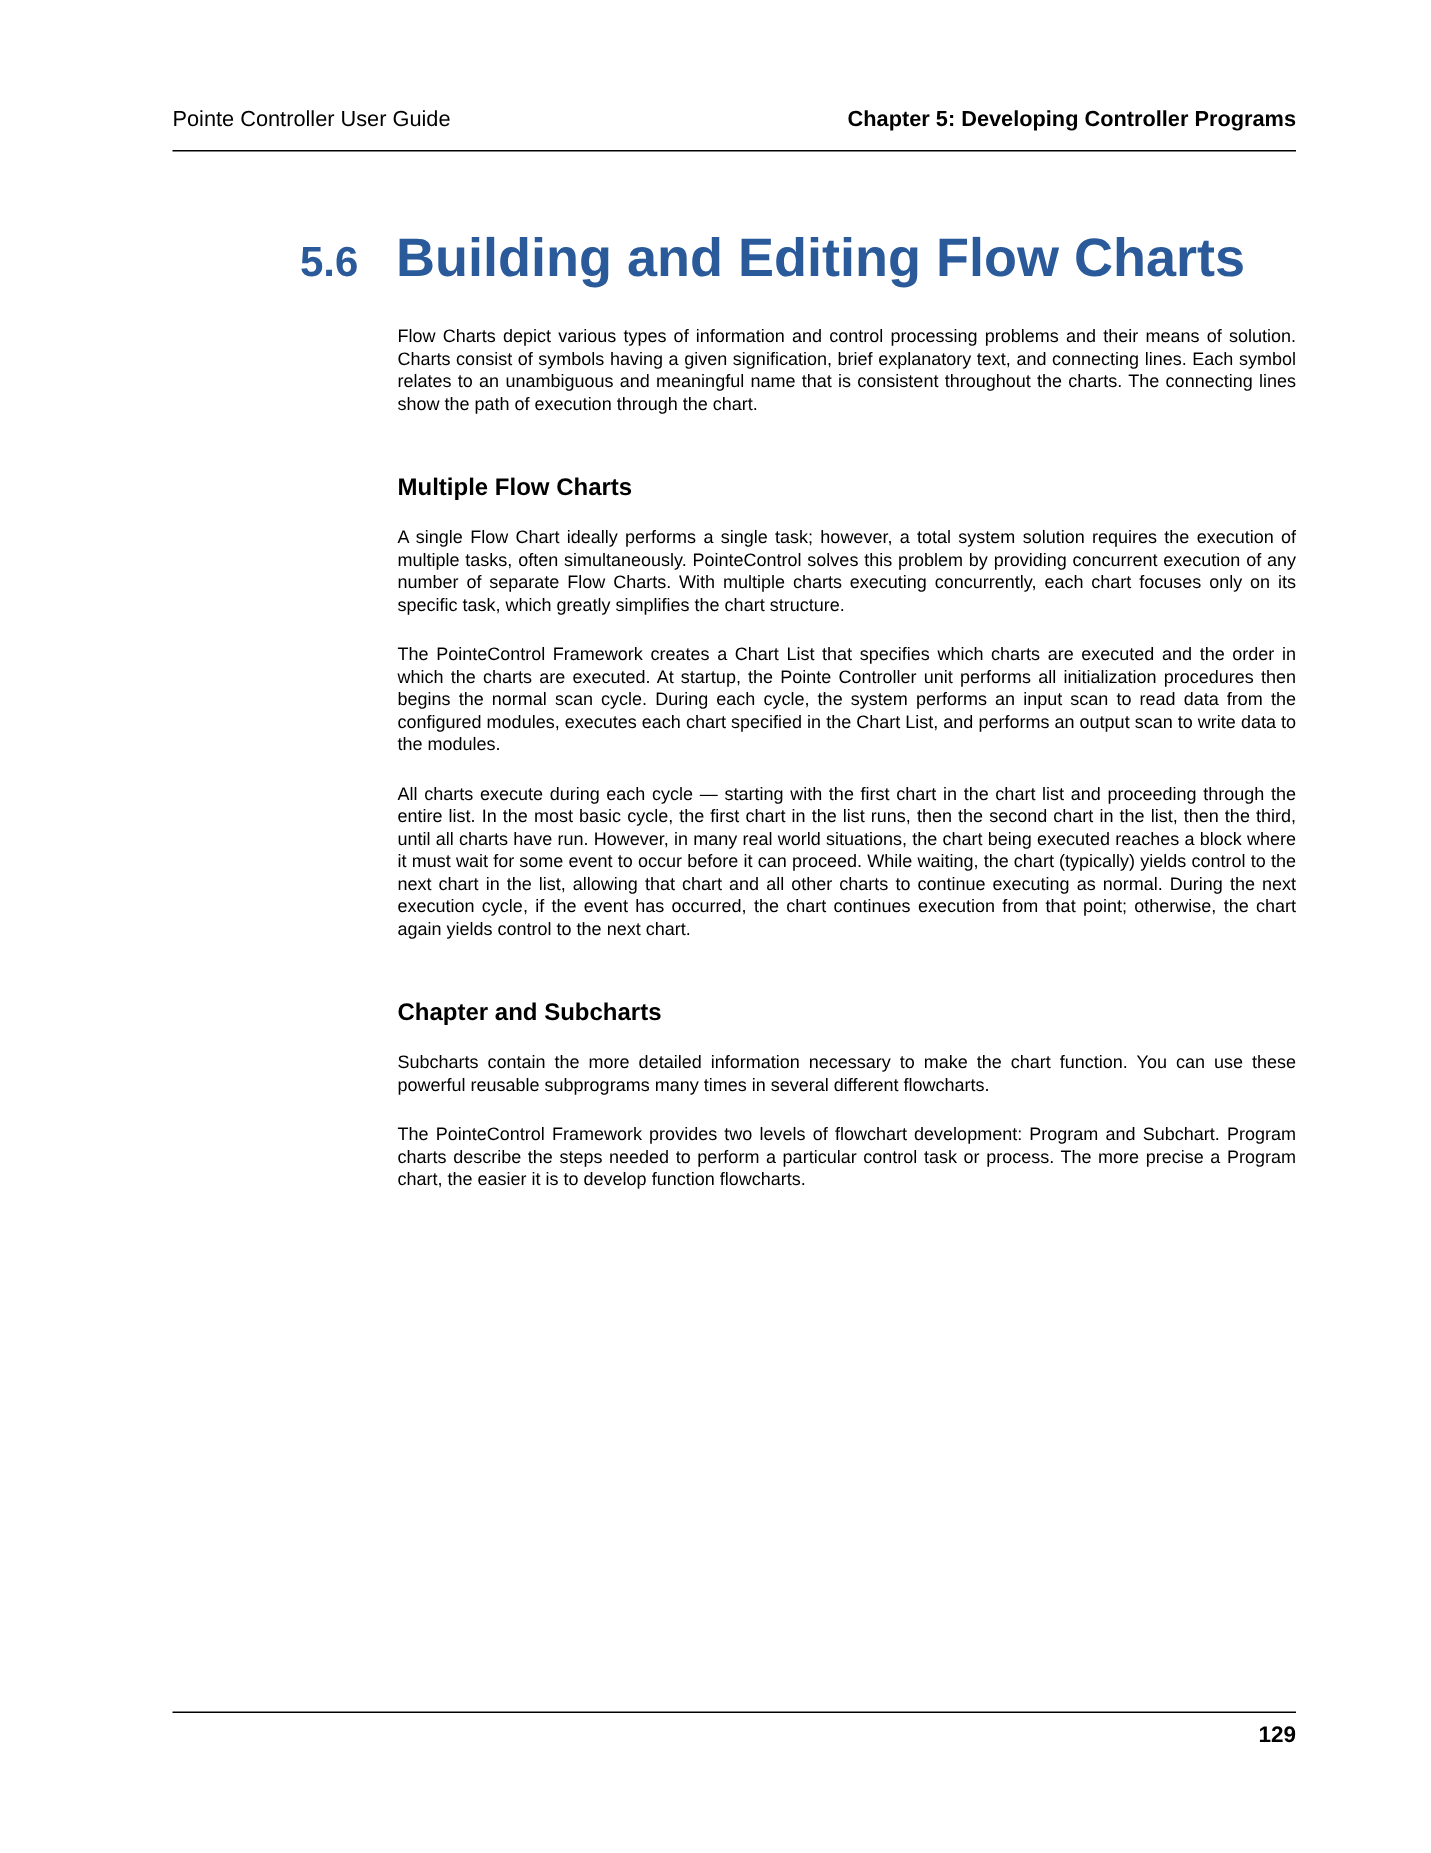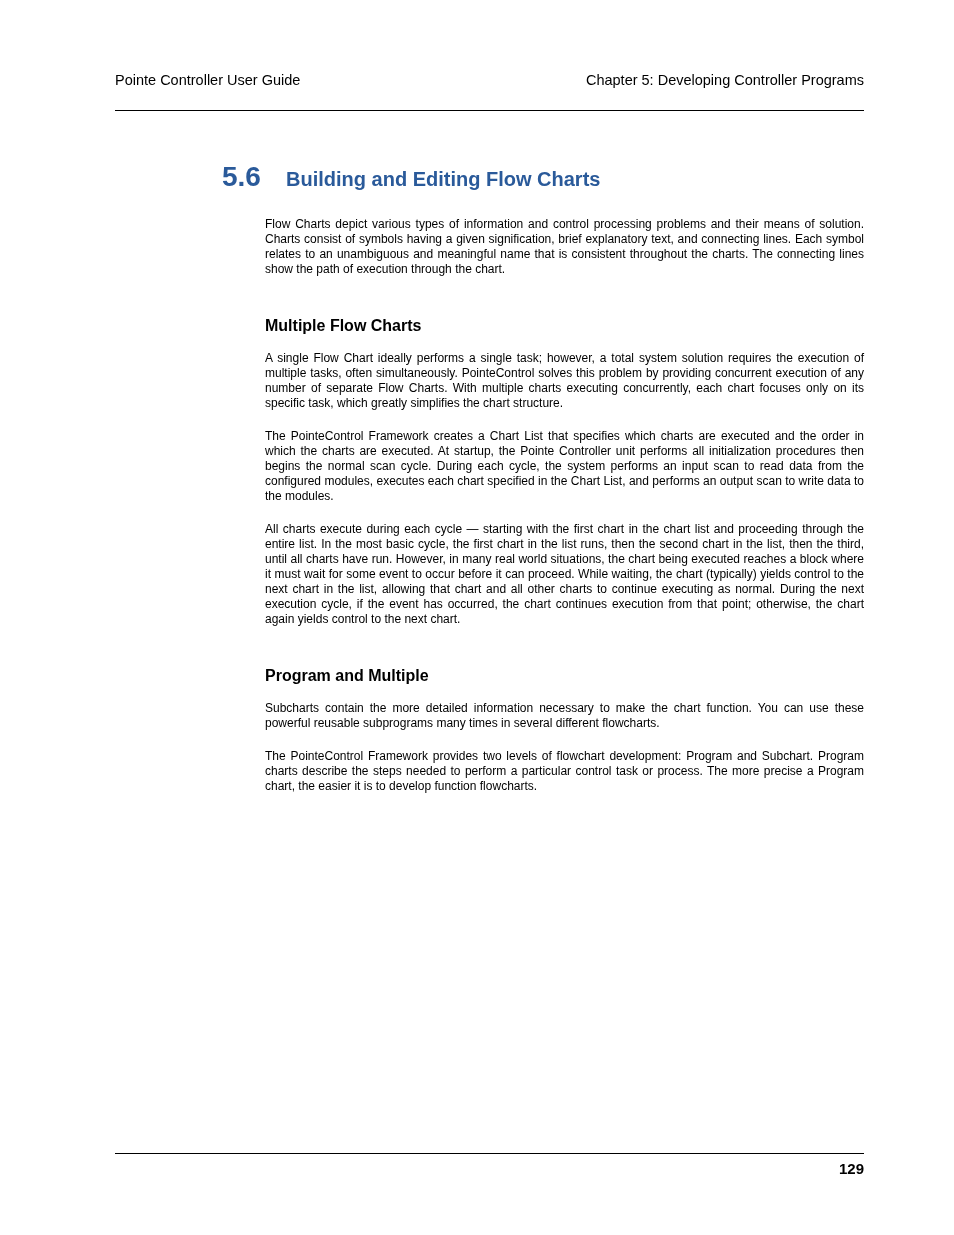--- a/index.html
+++ b/index.html
@@ -16,47 +16,47 @@
     padding: 72px 90px 0 115px;
     box-sizing: border-box;
     width: 100%;
     height: 100%;
   }
   .header-row {
     display: flex;
     justify-content: space-between;
     align-items: baseline;
     font-size: 14.5px;
-    padding-bottom: 22px;
+    padding-bottom: 12px;
     border-bottom: 1px solid #000;
     margin-bottom: 50px;
   }
   .header-left {
     font-weight: 400;
   }
   .header-right {
-    font-weight: 400;
+    font-weight: 700;
   }
   .section-heading {
     display: flex;
     align-items: baseline;
-    margin-left: 107px;
+    margin-left: 85px;
     margin-bottom: 24px;
   }
   .section-number {
     color: #2a5a9a;
     font-size: 28px;
     font-weight: 700;
     width: 64px;
     flex-shrink: 0;
     font-family: Arial, "Helvetica Neue", sans-serif;
   }
   .section-title {
     color: #2a5a9a;
-    font-size: 20px;
+    font-size: 36px;
     font-weight: 700;
     font-family: Arial, "Helvetica Neue", sans-serif;
   }
   .body-col {
     margin-left: 150px;
     margin-right: 0;
   }
   .para {
     font-size: 12px;
     line-height: 1.25;
@@ -66,21 +66,21 @@
   .sub-heading {
     font-weight: 700;
     font-size: 16px;
     margin-top: 40px;
     margin-bottom: 16px;
   }
   .footer {
     position: absolute;
     left: 115px;
     right: 90px;
-    bottom: 58px;
+    bottom: 70px;
     border-top: 1px solid #000;
     padding-top: 6px;
     text-align: right;
     font-weight: 700;
     font-size: 15px;
   }
 </style>
 </head>
 <body>
 
@@ -98,21 +98,21 @@
 
   <div class="body-col">
 
     <p class="para">Flow Charts depict various types of information and control processing problems and their means of solution. Charts consist of symbols having a given signification, brief explanatory text, and connecting lines. Each symbol relates to an unambiguous and meaningful name that is consistent throughout the charts. The connecting lines show the path of execution through the chart.</p>
 
     <div class="sub-heading">Multiple Flow Charts</div>
     <p class="para">A single Flow Chart ideally performs a single task; however, a total system solution requires the execution of multiple tasks, often simultaneously. PointeControl solves this problem by providing concurrent execution of any number of separate Flow Charts. With multiple charts executing concurrently, each chart focuses only on its specific task, which greatly simplifies the chart structure.</p>
     <p class="para">The PointeControl Framework creates a Chart List that specifies which charts are executed and the order in which the charts are executed. At startup, the Pointe Controller unit performs all initialization procedures then begins the normal scan cycle. During each cycle, the system performs an input scan to read data from the configured modules, executes each chart specified in the Chart List, and performs an output scan to write data to the modules.</p>
     <p class="para">All charts execute during each cycle — starting with the first chart in the chart list and proceeding through the entire list. In the most basic cycle, the first chart in the list runs, then the second chart in the list, then the third, until all charts have run. However, in many real world situations, the chart being executed reaches a block where it must wait for some event to occur before it can proceed. While waiting, the chart (typically) yields control to the next chart in the list, allowing that chart and all other charts to continue executing as normal. During the next execution cycle, if the event has occurred, the chart continues execution from that point; otherwise, the chart again yields control to the next chart.</p>
 
-    <div class="sub-heading">Program and Multiple</div>
+    <div class="sub-heading">Chapter and Subcharts</div>
     <p class="para">Subcharts contain the more detailed information necessary to make the chart function. You can use these powerful reusable subprograms many times in several different flowcharts.</p>
     <p class="para">The PointeControl Framework provides two levels of flowchart development: Program and Subchart. Program charts describe the steps needed to perform a particular control task or process. The more precise a Program chart, the easier it is to develop function flowcharts.</p>
 
   </div>
 
   <div class="footer">
     <span>129</span>
   </div>
 
 </div>

